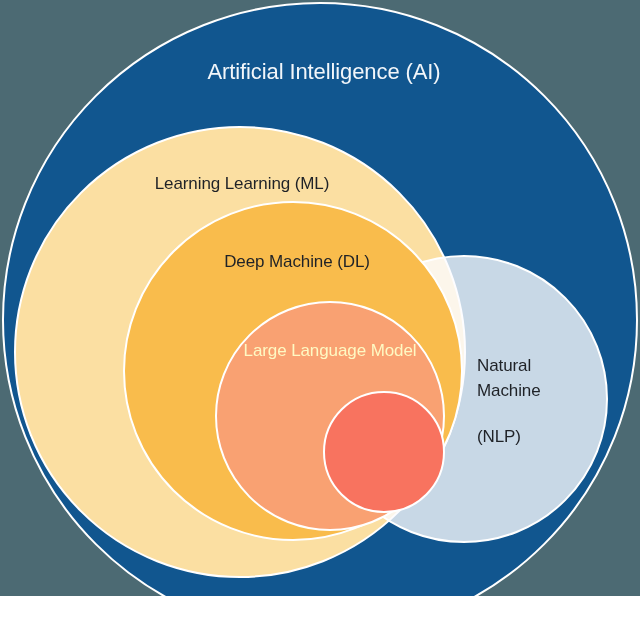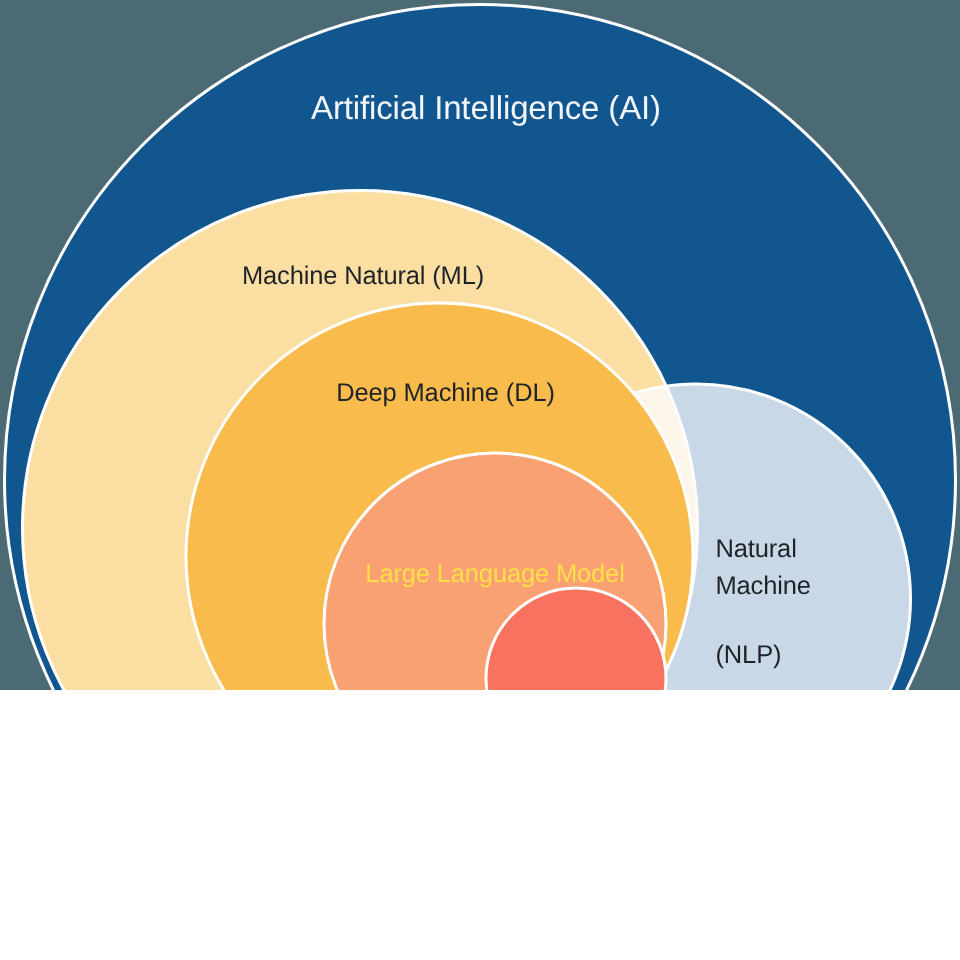--- a/index.html
+++ b/index.html
@@ -1,18 +1,18 @@
 <!DOCTYPE html>
 <html><head>
 <meta charset="utf-8">
 <style>
   html,body{margin:0;padding:0;}
   #stage{
     position:relative;
-    width:640px;height:460px;
+    width:640px;height:596px;
     overflow:hidden;
     font-family:"Liberation Sans", sans-serif;
   }
   .circle{
     position:absolute;
     border-radius:50%;
     border:2px solid #FFFFFF;
     box-sizing:border-box;
   }
   
@@ -53,25 +53,25 @@
 
   <div class="circle c-ai" style="background: rgb(17, 86, 143); border-color: rgb(255, 255, 255);"></div>
   <div class="circle c-ml" style="background: rgb(251, 223, 162); border-color: rgb(255, 255, 255);"></div>
   <div class="circle c-nlp" style="background: rgba(253, 253, 255, 0.78); border-color: rgb(255, 255, 255);"></div>
   <div class="circle c-dl" style="background: rgb(249, 188, 76); border-color: rgb(255, 255, 255);"></div>
   <div class="circle c-llm" style="background: rgb(249, 161, 114); border-color: rgb(255, 255, 255);"></div>
   <div class="circle c-genai" style="background: rgb(248, 115, 95); border-color: rgb(255, 255, 255);"></div>
 
   <div class="label title centered l-title" style="color: rgb(242, 246, 250);">Artificial Intelligence (AI)</div>
 
-  <div class="label centered l-ml" style="color: rgb(31, 34, 39);">Machine Natural (ML)</div>
+  <div class="label centered l-ml" style="color: rgb(31, 34, 39);">Learning Learning (ML)</div>
 
   <div class="label centered l-dl" style="color: rgb(31, 34, 39);">Deep Machine (DL)</div>
 
-  <div class="label centered l-llm" style="color: #fde047; margin-top: 32px;">
+  <div class="label centered l-llm" style="color: #fef9c3;">
     <div>Large Language Model</div>
   </div>
 
 
   <div class="label l-nlp" style="color: rgb(31, 34, 39);">
     <div>Natural</div>
     <div>Machine</div>
   </div>
 
   <div class="label l-nlp-abbr" style="color: rgb(31, 34, 39);">(NLP)</div>

